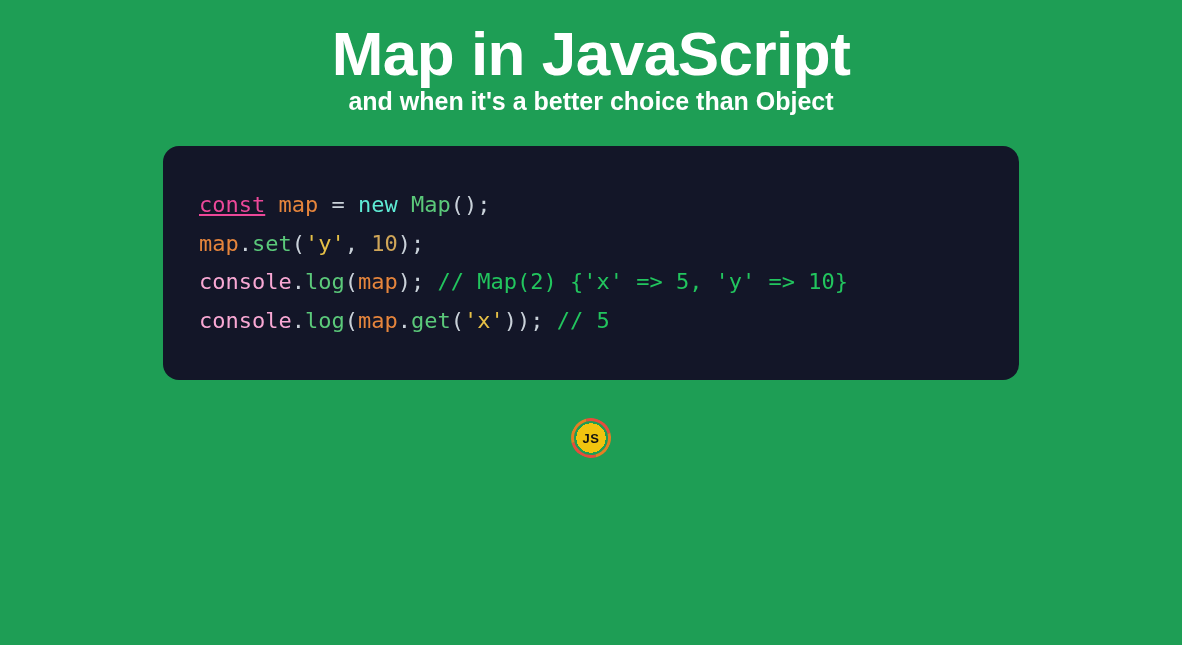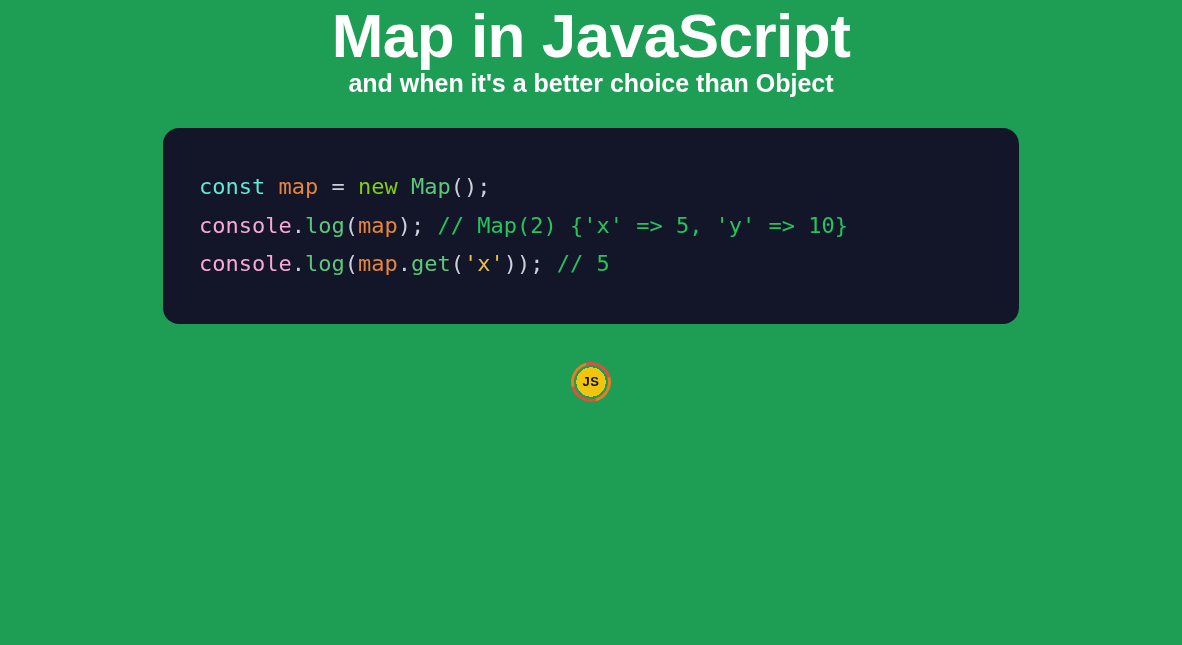--- a/index.html
+++ b/index.html
@@ -10,43 +10,44 @@
     font-family: "Segoe UI", Arial, sans-serif;
     display: flex;
     flex-direction: column;
     align-items: center;
     overflow: hidden;
   }
   .title {
     color: #fff;
     font-weight: 700;
     font-size: 62px;
+    margin-top: 18px;
     letter-spacing: -0.5px;
   }
   .subtitle {
     color: #fff;
     font-weight: 600;
     font-size: 25px;
     margin-top: -2px;
   }
   .code-block {
     background: #131628;
     border-radius: 16px;
     width: 856px;
     padding: 40px 36px 40px 36px;
     margin-top: 30px;
     font-family: "Consolas", "Menlo", "Monaco", monospace;
     font-size: 22px;
     line-height: 1.75;
     color: #c9d1d9;
   }
-  .tok-keyword { color: #5eead4; }
+  .tok-keyword { color: #ec4899; text-decoration: underline; }
   .tok-ident   { color: #f9a8d4; }
   .tok-var     { color: #e6853c; }
-  .tok-new     { color: #84cc16; }
+  .tok-new     { color: #5eead4; }
   .tok-class   { color: #5bc97a; }
   .tok-punct   { color: #c9d1d9; }
   .tok-method  { color: #5bc97a; }
   .tok-str     { color: #e6c046; }
   .tok-num     { color: #d0a658; }
   .tok-comment { color: #22c55e; }
   .footer {
     display: flex;
     align-items: flex-end;
     gap: 26px;
@@ -92,20 +93,23 @@
 
 <div class="title">Map in JavaScript</div>
 <div class="subtitle">and when it's a better choice than Object</div>
 
 <div class="code-block">
   <div>
     <span class="tok-keyword">const</span>
     <span> </span><span class="tok-var">map</span><span class="tok-punct"> = </span><span class="tok-new">new</span><span> </span><span class="tok-class">Map</span><span class="tok-punct">();</span>
   </div>
   <div>
+    <span class="tok-var">map</span><span class="tok-punct">.</span><span class="tok-method">set</span><span class="tok-punct">(</span><span class="tok-str">'y'</span><span class="tok-punct">, </span><span class="tok-num">10</span><span class="tok-punct">);</span>
+  </div>
+  <div>
     <span class="tok-ident">console</span><span class="tok-punct">.</span><span class="tok-method">log</span><span class="tok-punct">(</span><span class="tok-var">map</span><span class="tok-punct">); </span><span class="tok-comment">// Map(2) {'x' =&gt; 5, 'y' =&gt; 10}</span>
   </div>
   <div>
     <span class="tok-ident">console</span><span class="tok-punct">.</span><span class="tok-method">log</span><span class="tok-punct">(</span><span class="tok-var">map</span><span class="tok-punct">.</span><span class="tok-method">get</span><span class="tok-punct">(</span><span class="tok-str">'x'</span><span class="tok-punct">)</span><span class="tok-punct">); </span><span class="tok-comment">// 5</span>
   </div>
 </div>
 
 <div class="footer">
   <div class="logo">
     <span class="logo-text">JS</span>

